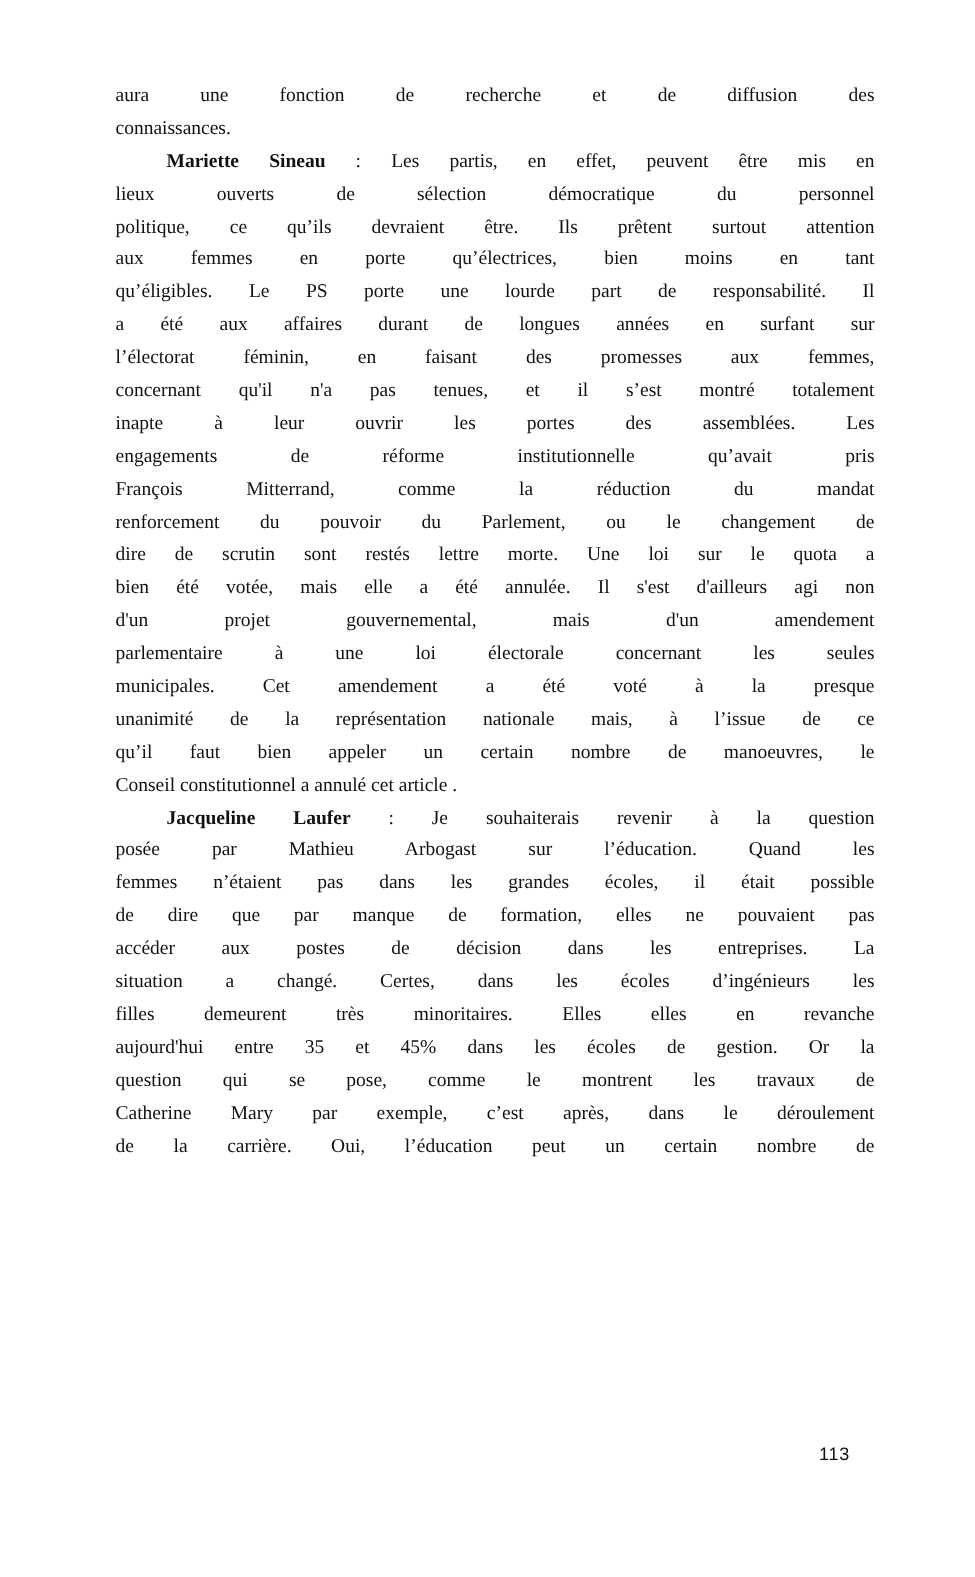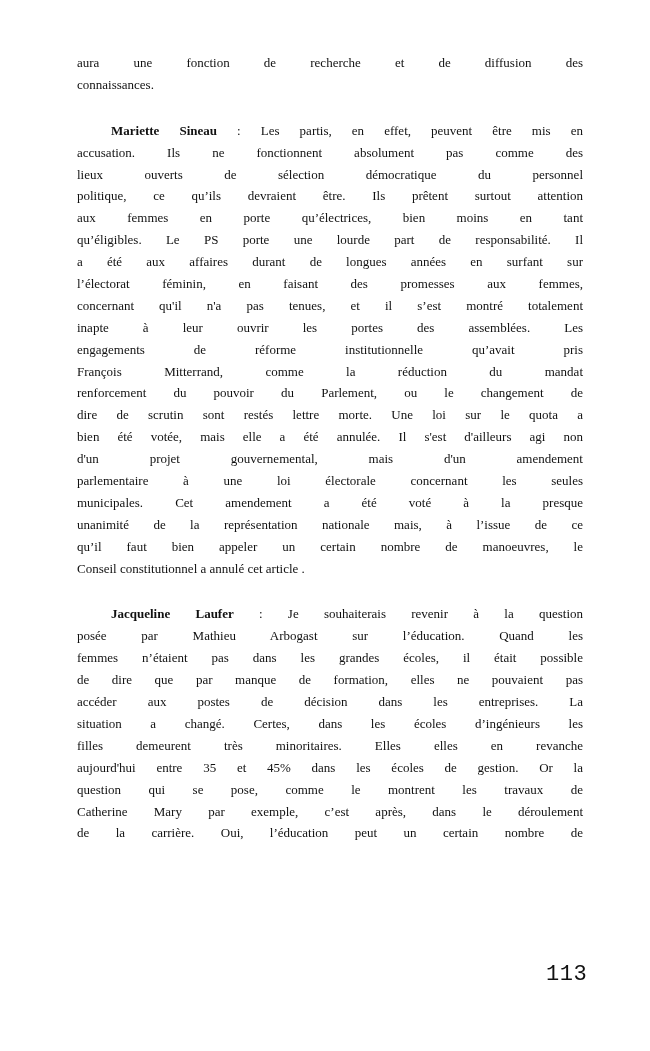--- a/index.html
+++ b/index.html
@@ -18,21 +18,20 @@
   .page {
     position: absolute;
     left: 77px;
     top: 52px;
     width: 506px;
   }
   .para {
     margin: 0;
   }
   .para + .para {
-    margin-top: 24px;
   }
   .line {
     display: block;
     font-size: 13px;
     line-height: 21.9px;
     height: 21.9px;
     white-space: nowrap;
     text-align: justify;
     text-align-last: justify;
     overflow: visible;
@@ -43,38 +42,37 @@
   .line.indent {
     padding-left: 34px;
   }
   .speaker {
     font-weight: bold;
   }
   .page-number {
     position: absolute;
     left: 546px;
     top: 962px;
-    font-size: 22px;
-    font-family: Liberation Mono, monospace;
+    font-size: 12px;
+    font-family: Liberation Sans, sans-serif;
     letter-spacing: 0.5px;
   }
 </style>
 </head>
 <body>
 
 <div class="page">
 
   <p class="para">
     <span class="line">aura une fonction de recherche et de diffusion des</span>
     <span class="line last">connaissances.</span>
   </p>
 
   <p class="para">
     <span class="line indent"><span class="speaker">Mariette Sineau</span><span> : Les partis, en effet, peuvent être mis en</span></span>
-    <span class="line">accusation. Ils ne fonctionnent absolument pas comme des</span>
     <span class="line">lieux ouverts de sélection démocratique du personnel</span>
     <span class="line">politique, ce qu’ils devraient être. Ils prêtent surtout attention</span>
     <span class="line">aux femmes en porte qu’électrices, bien moins en tant</span>
     <span class="line">qu’éligibles. Le PS porte une lourde part de responsabilité. Il</span>
     <span class="line">a été aux affaires durant de longues années en surfant sur</span>
     <span class="line">l’électorat féminin, en faisant des promesses aux femmes,</span>
     <span class="line">concernant qu'il n'a pas tenues, et il s’est montré totalement</span>
     <span class="line">inapte à leur ouvrir les portes des assemblées. Les</span>
     <span class="line">engagements de réforme institutionnelle qu’avait pris</span>
     <span class="line">François Mitterrand, comme la réduction du mandat</span>

